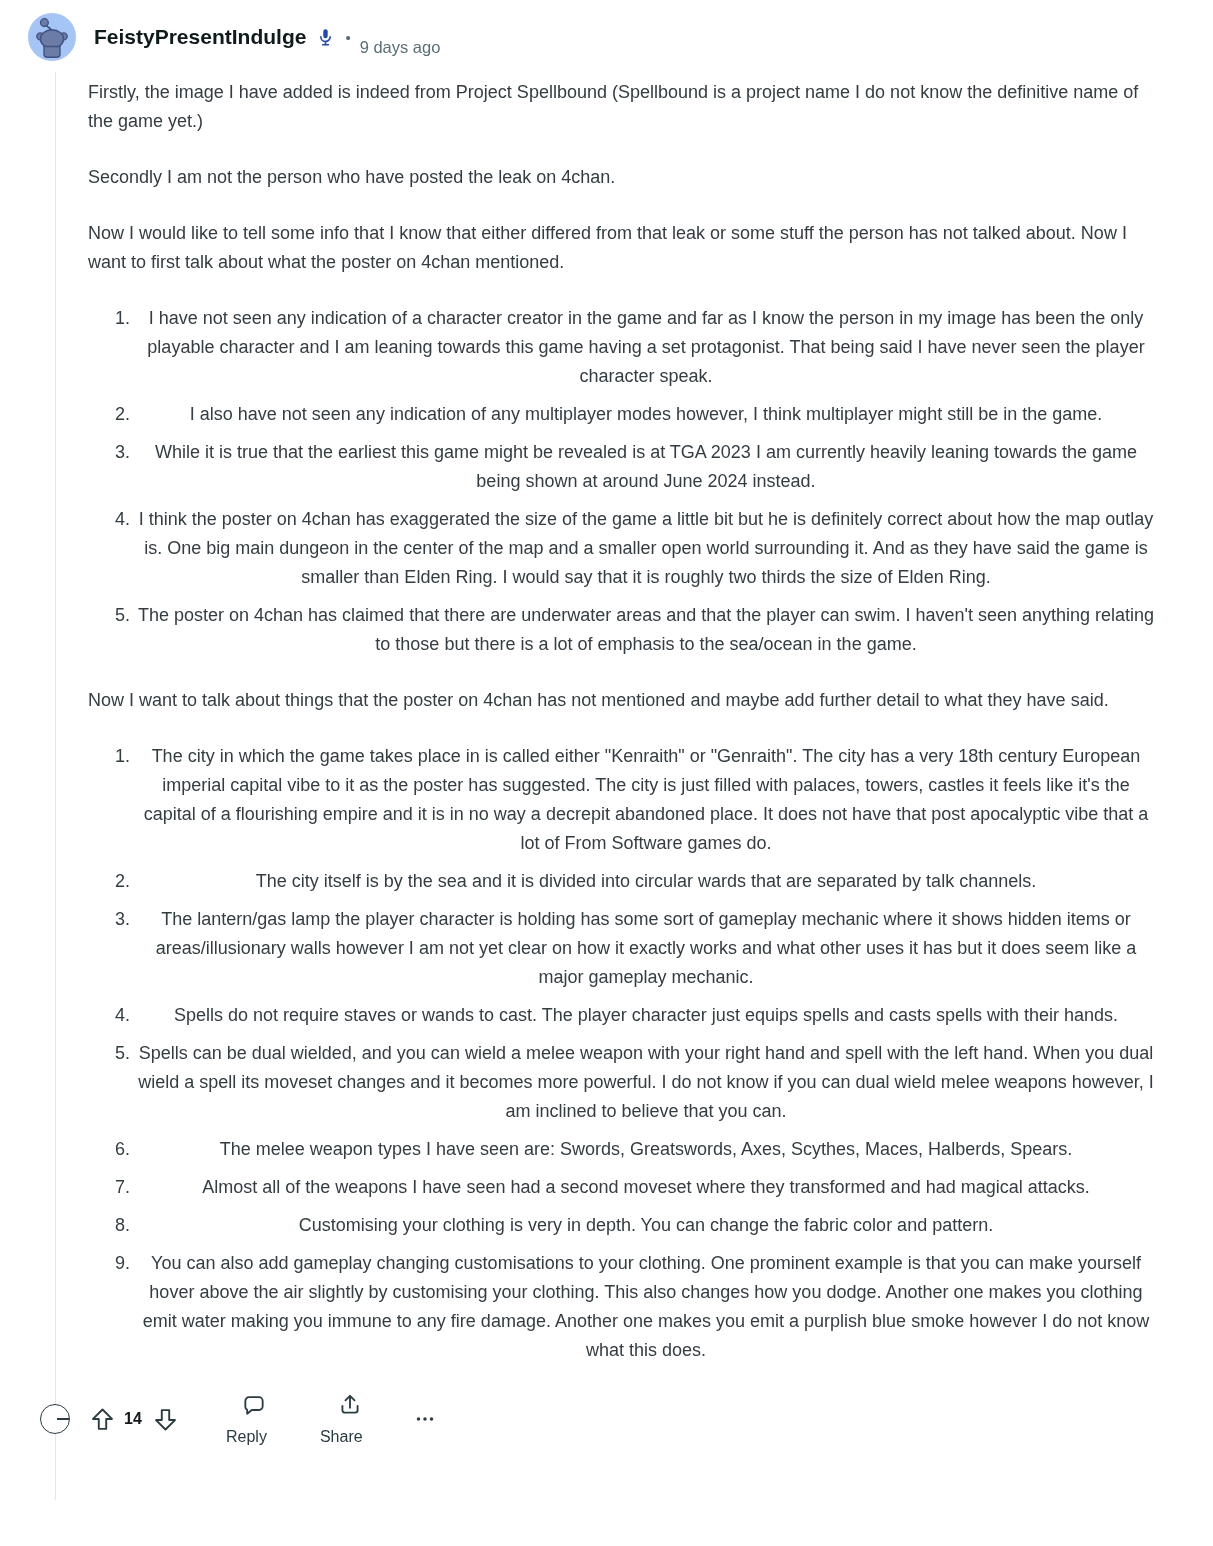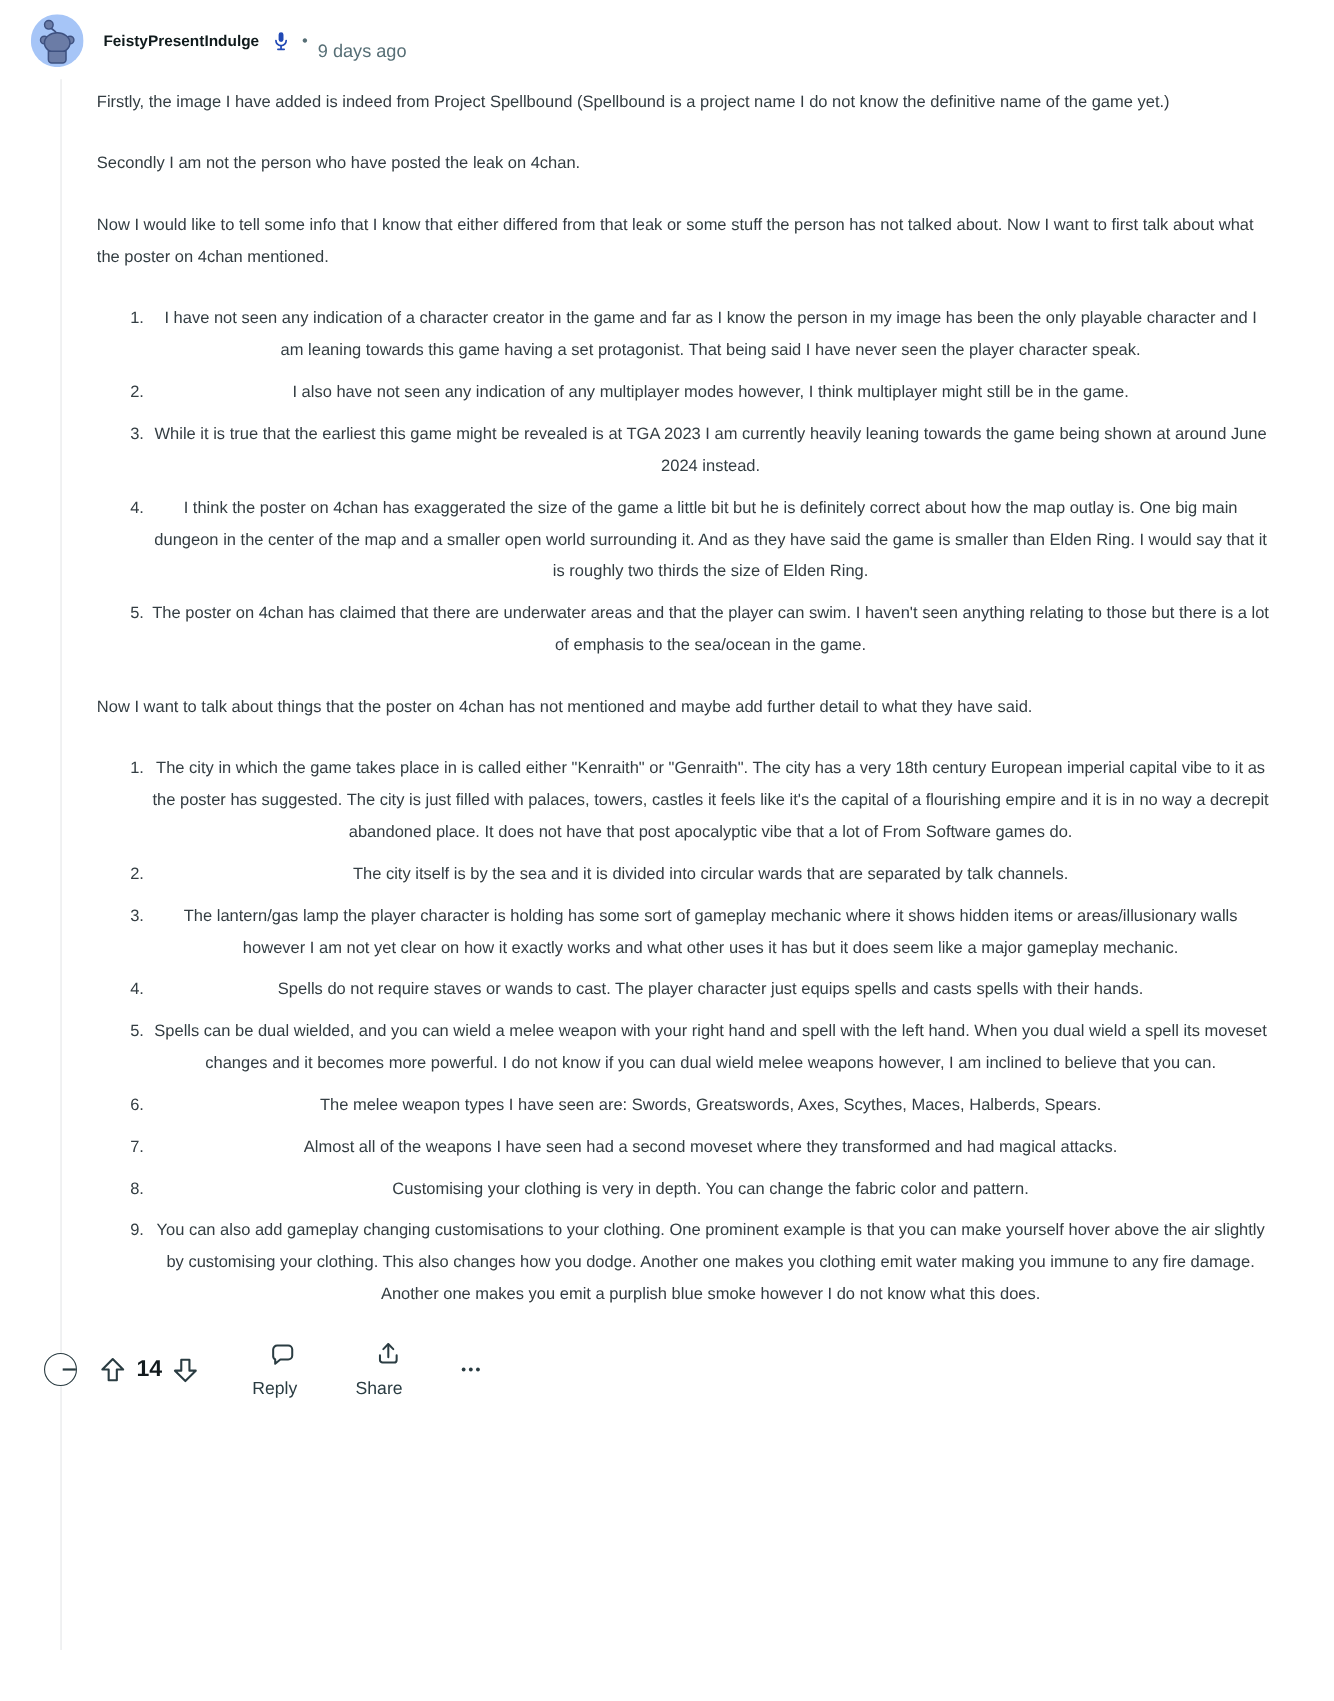--- a/index.html
+++ b/index.html
@@ -32,33 +32,33 @@
     z-index: 2;
   }
   .avatar {
     width: 48px; height: 48px;
     border-radius: 50%;
     flex-shrink: 0;
     cursor: pointer;
   }
   .author {
     margin-left: 18px;
-    font-size: 14px;
+    font-size: 21px;
     font-weight: 700;
     color: #0f1a1c;
     cursor: pointer;
   }
   .mic-badge { margin-left: 10px; display: flex; align-items: center; }
   .sep { margin: 0 9px 0 10px; color: #576f76; font-size: 15px; }
   .timestamp { color: #576f76; font-size: 16.5px; margin-top: 20px; }
 
   
   .comment-body {
     margin: 16px 58px 0 88px;
-    font-size: 15px;
+    font-size: 18px;
     line-height: 29px;
     color: #333d42;
     position: relative;
     z-index: 1;
   }
   .comment-body p { margin: 0 0 27px 0; }
   .comment-body ol { margin: 0 0 27px 0; padding-left: 47px; }
   .comment-body li { margin-bottom: 9px; padding-left: 2px; text-align: center; }
   .comment-body li:last-child { margin-bottom: 0; }
 
@@ -86,21 +86,21 @@
     width: 30px; height: 30px;
     border: 1.6px solid #2a3c42 !important;
     border-radius: 50%;
     background: #ffffff !important;
     justify-content: center;
   }
   .minus-glyph { width: 12px; height: 1.7px; background: #2a3c42; display: block; }
   .vote-group { display: flex; align-items: center; margin-left: 19px; }
   .vote-btn svg { display: block; }
   .vote-count {
-    font-size: 21px;
+    font-size: 16px;
     font-weight: 600;
     color: #121a1d;
     margin: 0 8px;
     min-width: 20px;
   }
   .action-btn { gap: 10px; font-size: 17px; font-weight: 600; }
   .reply-btn { margin-left: 47px; }
   .share-btn { margin-left: 53px; }
   .more-btn { margin-left: 49px; }
   .icon { display: flex; align-items: center; }

